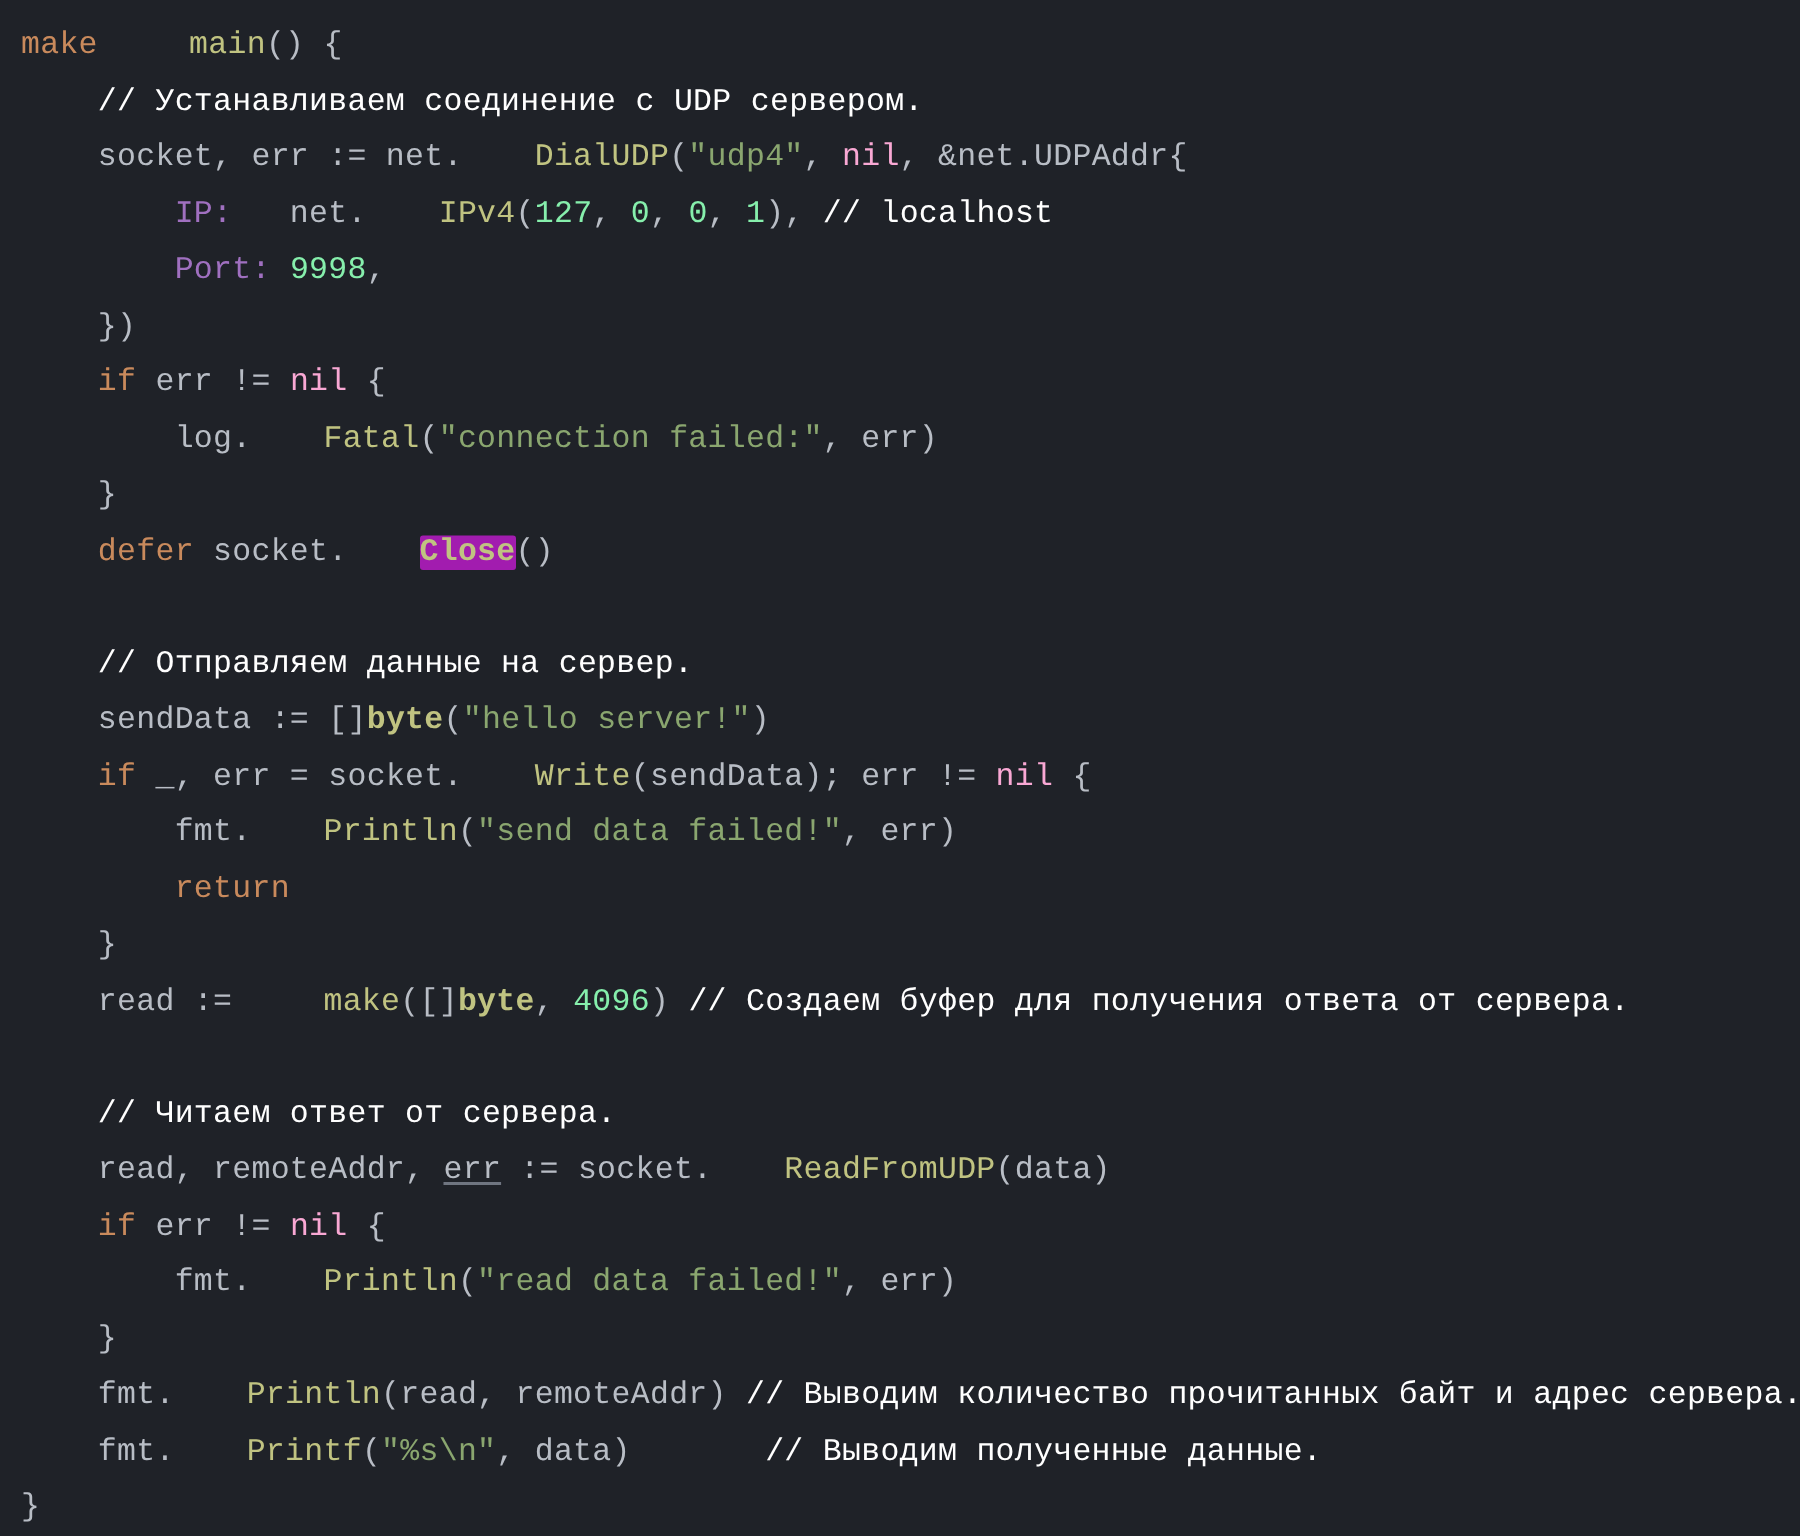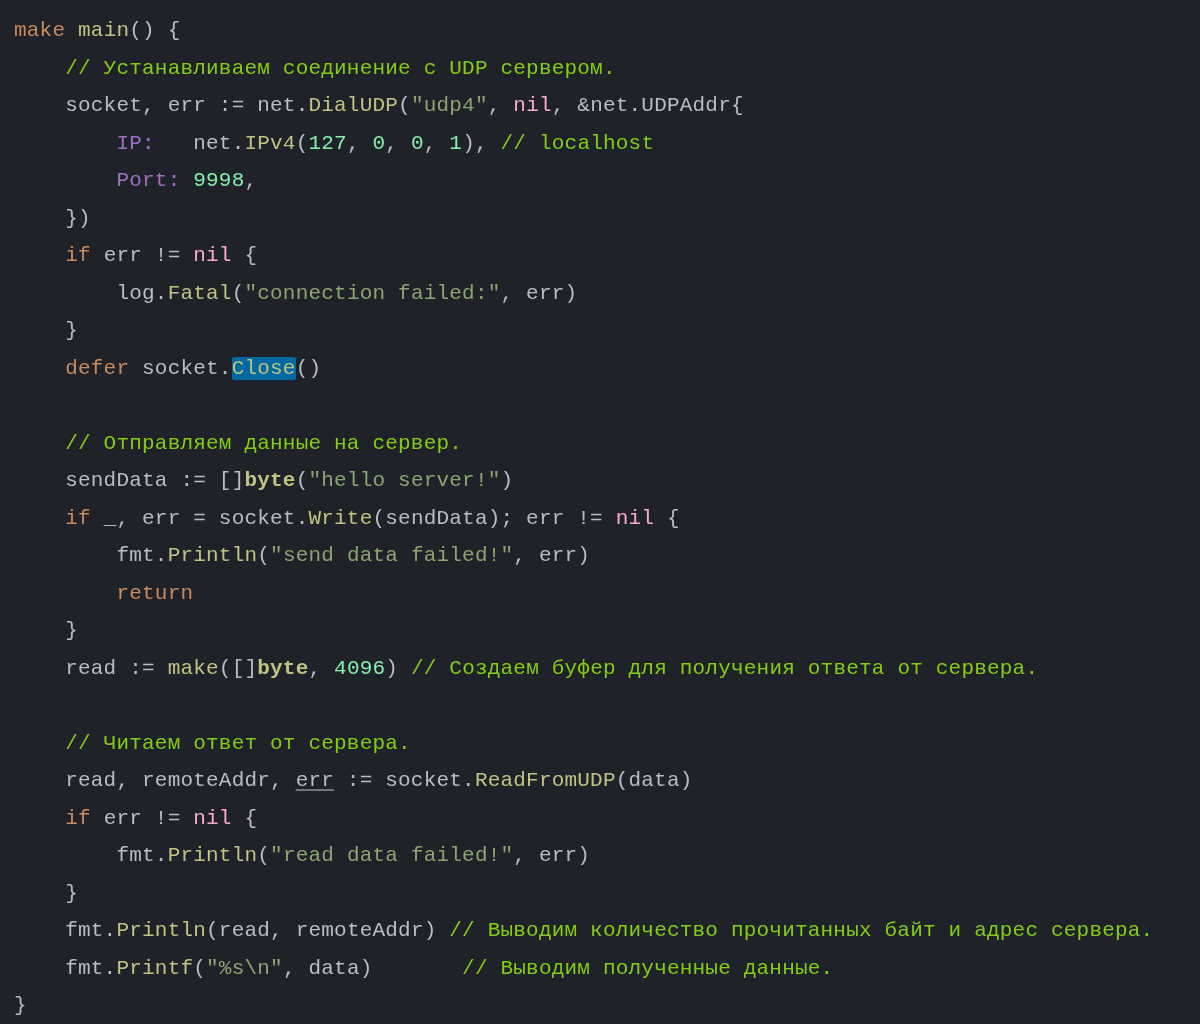--- a/index.html
+++ b/index.html
@@ -14,29 +14,29 @@
     margin: 0;
     padding: 12px 18px 18px 14px;
     font-family: "SF Mono", ui-monospace, Menlo, Consolas, "Liberation Mono", monospace;
     font-size: 21px;
     line-height: 37.5px;
     color: #b8bdc5;
     white-space: pre;
     letter-spacing: 0.2px;
   }
   .kw    { color: #c98a5c; }          
-  .fn    { color: #c0c381; }          
+  .fn    { color: #c0c381; margin-left: 48px; }          
   .nil   { color: #f9a8d4; }          
   .str   { color: #8aa66f; }          
   .num   { color: #86efac; }          
-  .cm    { color: #84cc16; font-style: normal; } 
+  .cm    { color: #ffffff; font-style: normal; } 
   .field { color: #a070c0; }          
   .type  { color: #c0c381; font-weight: bold; }          
   .plain { color: #b8bdc5; }
-  .hl    { background: #0369a1; border-radius: 2px; }
+  .hl    { background: #a21caf; border-radius: 2px; font-weight: bold; }
   .underline { text-decoration: underline; text-decoration-color: #6f7580; text-underline-offset: 3px; margin-top: 24px; }
 
   .container { position: relative; width: 1200px; height: 1024px; }
 </style>
 </head>
 <body>
 
 <div class="container">
 <pre class="code"><span><span class="kw">make</span> <span class="fn">main</span><span class="plain">() {</span></span>
 <span>    <span class="cm">// Устанавливаем соединение с UDP сервером.</span></span>

